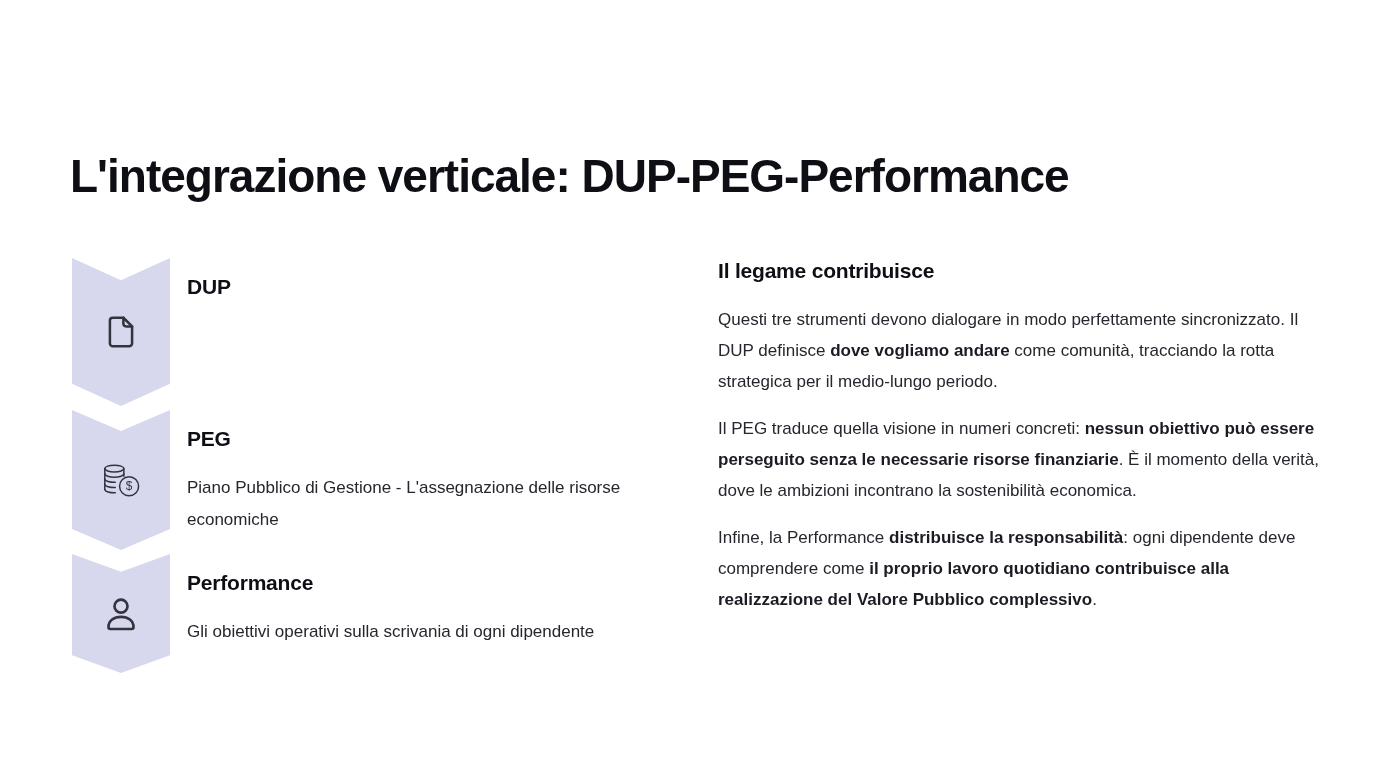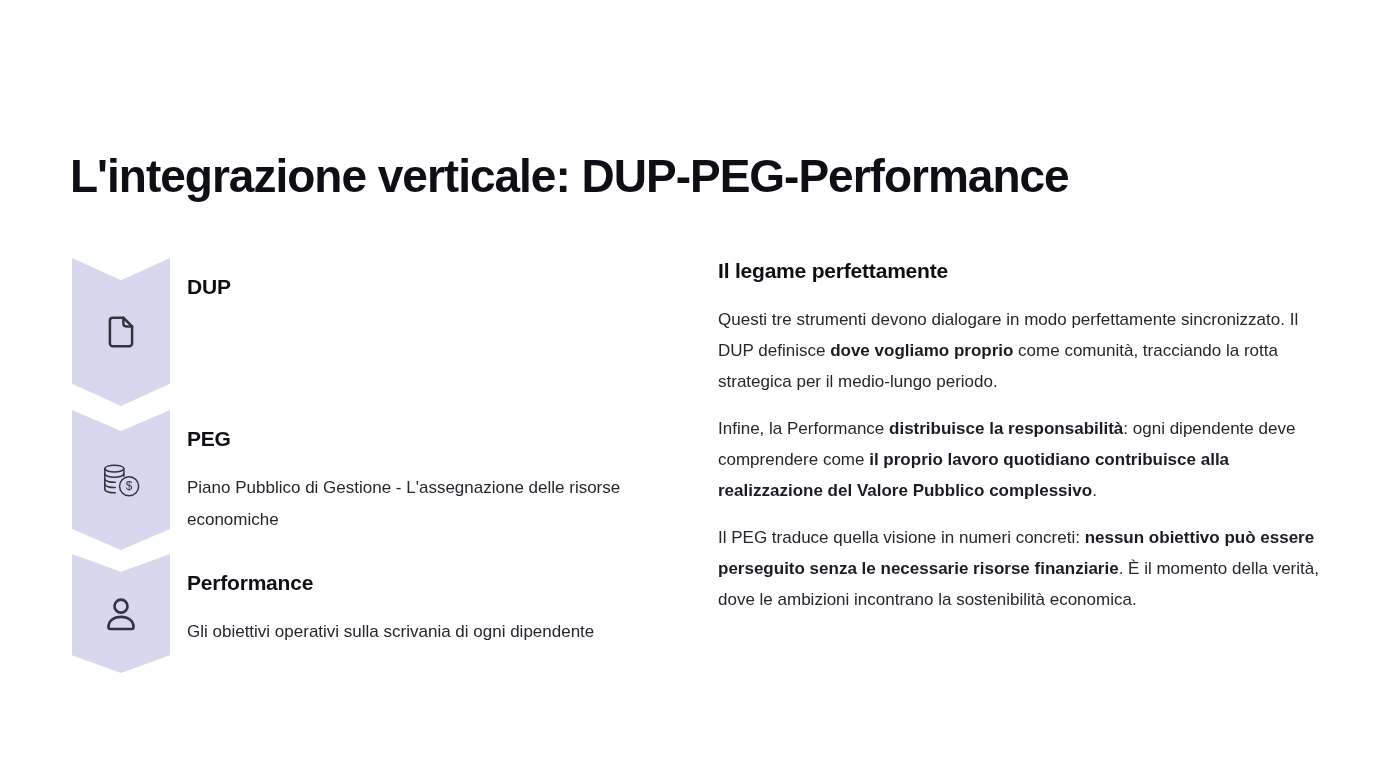--- a/index.html
+++ b/index.html
@@ -135,21 +135,21 @@
       </div>
       <div class="step-text">
         <div class="step-title">Performance</div>
         <div class="step-desc">Gli obiettivi operativi sulla scrivania di ogni dipendente</div>
       </div>
     </div>
 
   </div>
 
   <div class="right-col">
-    <div class="section-heading">Il legame perfettamente</div>
+    <div class="section-heading">Il legame contribuisce</div>
     <div id="paragraphs">
-        <p><span>Questi tre strumenti devono dialogare in modo perfettamente sincronizzato. Il DUP definisce </span><b>dove vogliamo proprio</b><span> come comunità, tracciando la rotta strategica per il medio-lungo periodo.</span></p>
+        <p><span>Questi tre strumenti devono dialogare in modo perfettamente sincronizzato. Il DUP definisce </span><b>dove vogliamo andare</b><span> come comunità, tracciando la rotta strategica per il medio-lungo periodo.</span></p>
+        <p><span>Il PEG traduce quella visione in numeri concreti: </span><b>nessun obiettivo può essere perseguito senza le necessarie risorse finanziarie</b><span>. È il momento della verità, dove le ambizioni incontrano la sostenibilità economica.</span></p>
         <p><span>Infine, la Performance </span><b>distribuisce la responsabilità</b><span>: ogni dipendente deve comprendere come </span><b>il proprio lavoro quotidiano contribuisce alla realizzazione del Valore Pubblico complessivo</b><span>.</span></p>
-        <p><span>Il PEG traduce quella visione in numeri concreti: </span><b>nessun obiettivo può essere perseguito senza le necessarie risorse finanziarie</b><span>. È il momento della verità, dove le ambizioni incontrano la sostenibilità economica.</span></p>
       </div>
   </div>
 
 </div>
 
 </body></html>

